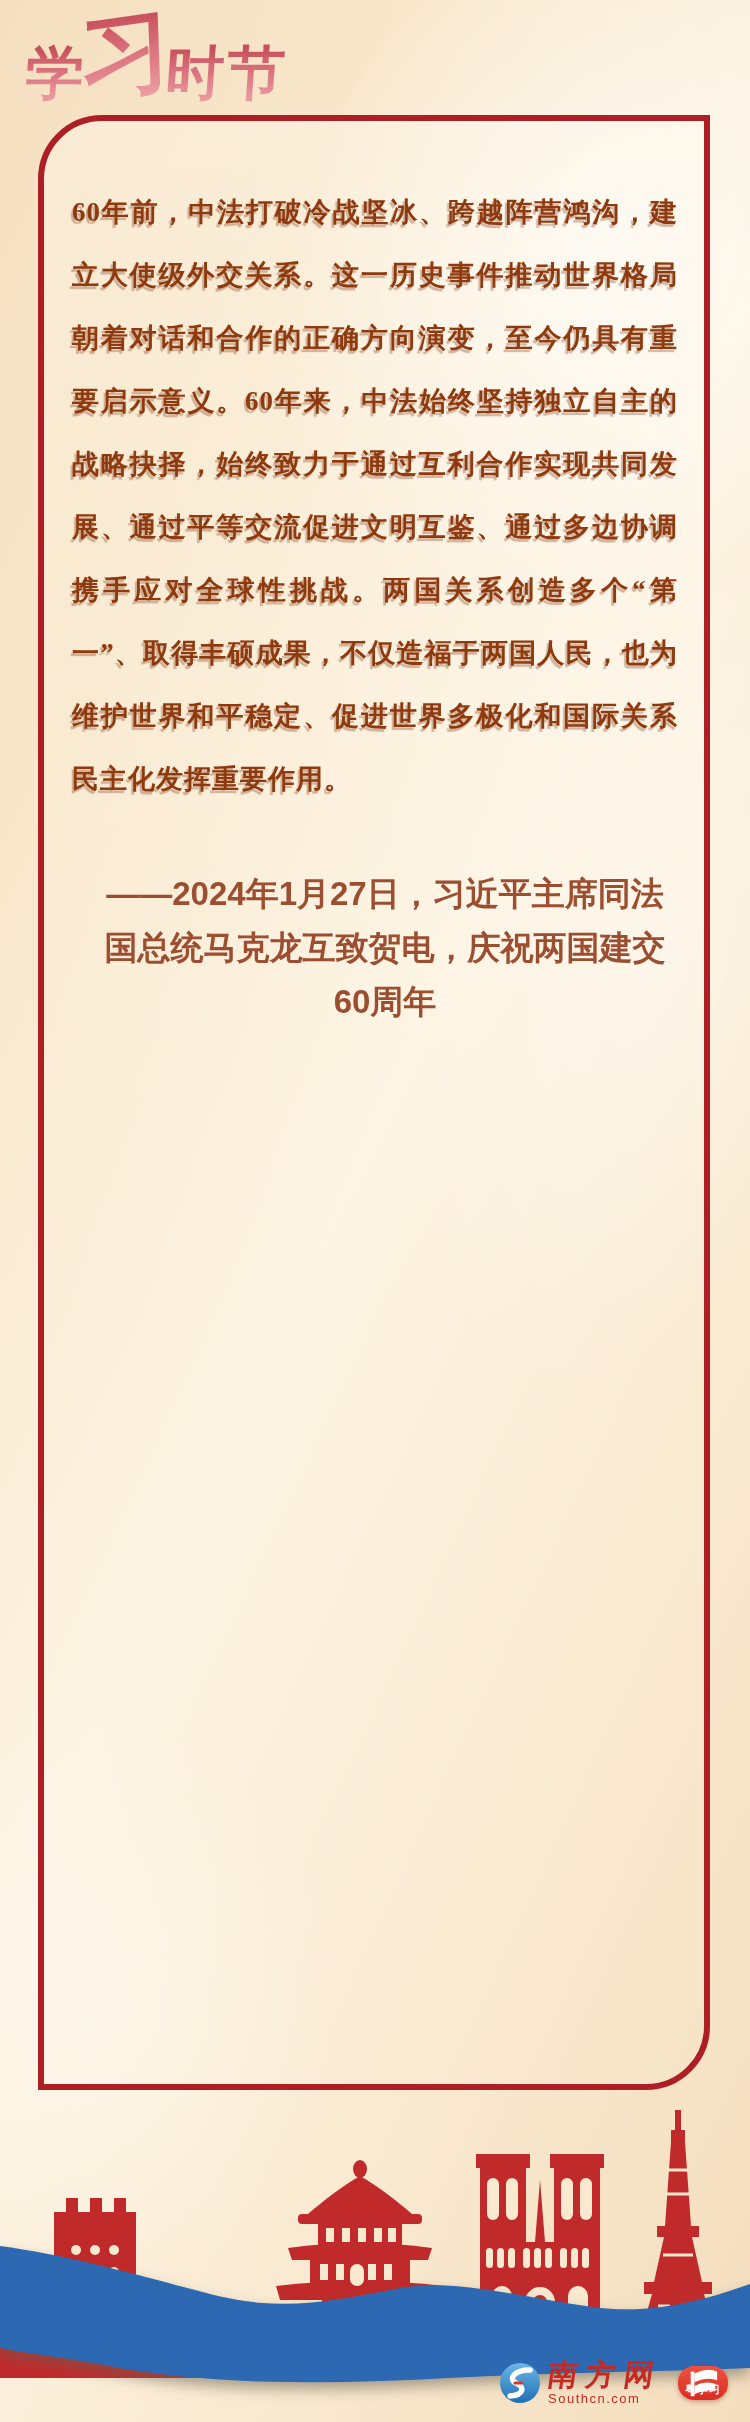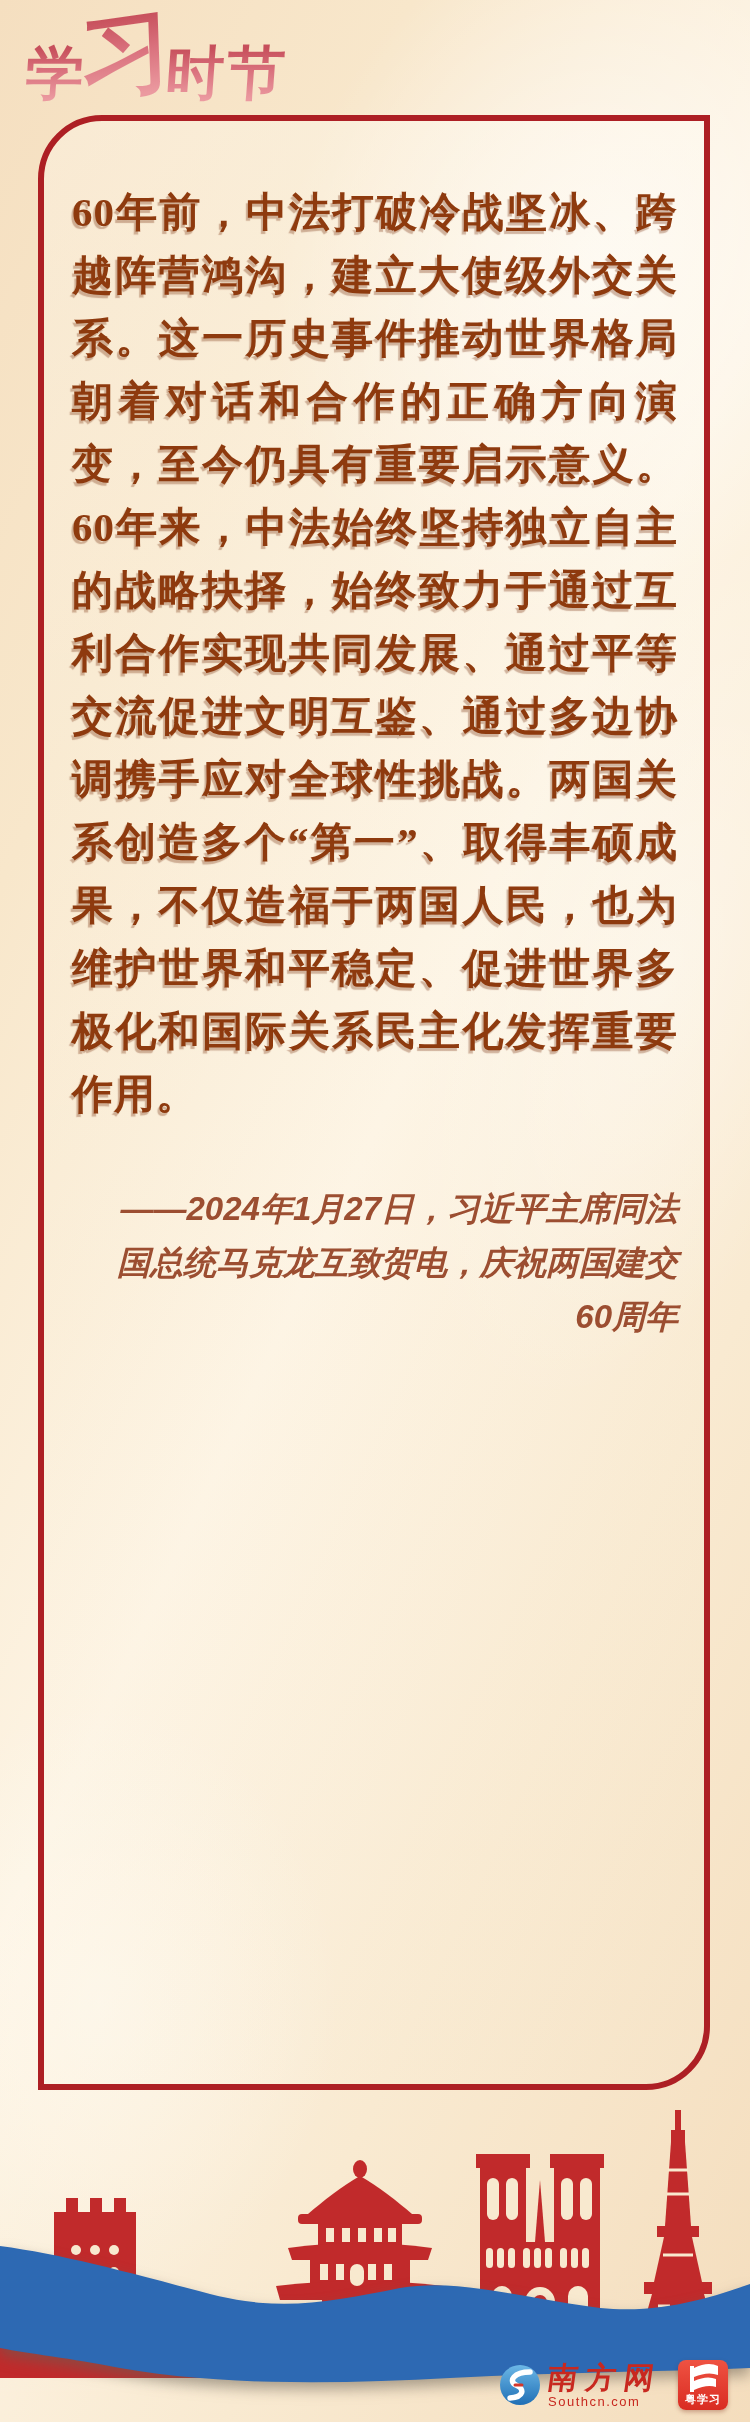--- a/index.html
+++ b/index.html
@@ -59,37 +59,36 @@
     border:6px solid #ad1f24;
     border-radius:64px 0 64px 0;
     padding:60px 26px 0 28px;
     background: linear-gradient(180deg, rgba(255,251,242,.35), rgba(255,247,233,.05) 60%);
     z-index:2;
   }
   .para {
     margin:0 0 56px 0;
     font-family:"Liberation Serif","DejaVu Serif",serif;
     font-weight:700;
-    font-size:41px;
+    font-size:27px;
     line-height:63px;
     letter-spacing:1px;
     color:#8e3a0e;
     text-align:justify;
     text-justify:inter-ideograph;
     text-shadow:-2px 3px 1px rgba(116,40,6,.32);
   }
   .attribution {
     margin:30px 0 0 20px;
     font-family:"Liberation Sans",sans-serif;
     font-weight:600;
     font-size:33px;
     line-height:54px;
     color:#9c4e31;
-    text-align:right;
-    font-style:italic;
+    text-align:center;
   }
 
   
   .landmark { position:absolute; z-index:1; }
   .lm-great-wall { left:-10px;  top:2178px; width:230px; height:200px; }
   .lm-temple     { left:268px;  top:2160px; width:184px; height:200px; }
   .lm-notredame  { left:474px;  top:2146px; width:132px; height:210px; }
   .lm-eiffel     { left:630px;  top:2110px; width:96px;  height:260px; }
 
   
@@ -110,23 +109,23 @@
     font-family:"Liberation Serif", serif;
     color:#c8281f; font-weight:700; font-size:30px;
     letter-spacing:8px; transform:skewX(-8deg);
     white-space:nowrap;
   }
   .southcn-domain {
     color:#c8281f; font-weight:400; font-size:13px;
     letter-spacing:1.5px; margin-top:2px;
   }
   .badge {
-    position:relative; width:50px; height:50px;
+    position:relative; width:50px; height:34px;
     background:linear-gradient(180deg,#ef5242,#d92c22);
-    border-radius:8px;
+    border-radius:16px;
     display:flex; flex-direction:column; align-items:flex-end; justify-content:flex-start;
     box-shadow:0 2px 4px rgba(120,40,20,.35);
   }
   .badge-label {
     position:absolute; bottom:3px; left:0; right:0;
     text-align:center; color:#fff; font-weight:700; font-size:11px;
     letter-spacing:1px;
   }
 </style>
 </head>

